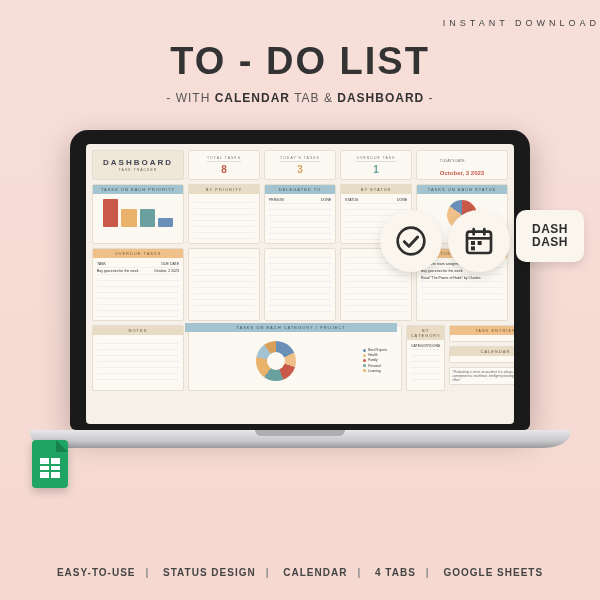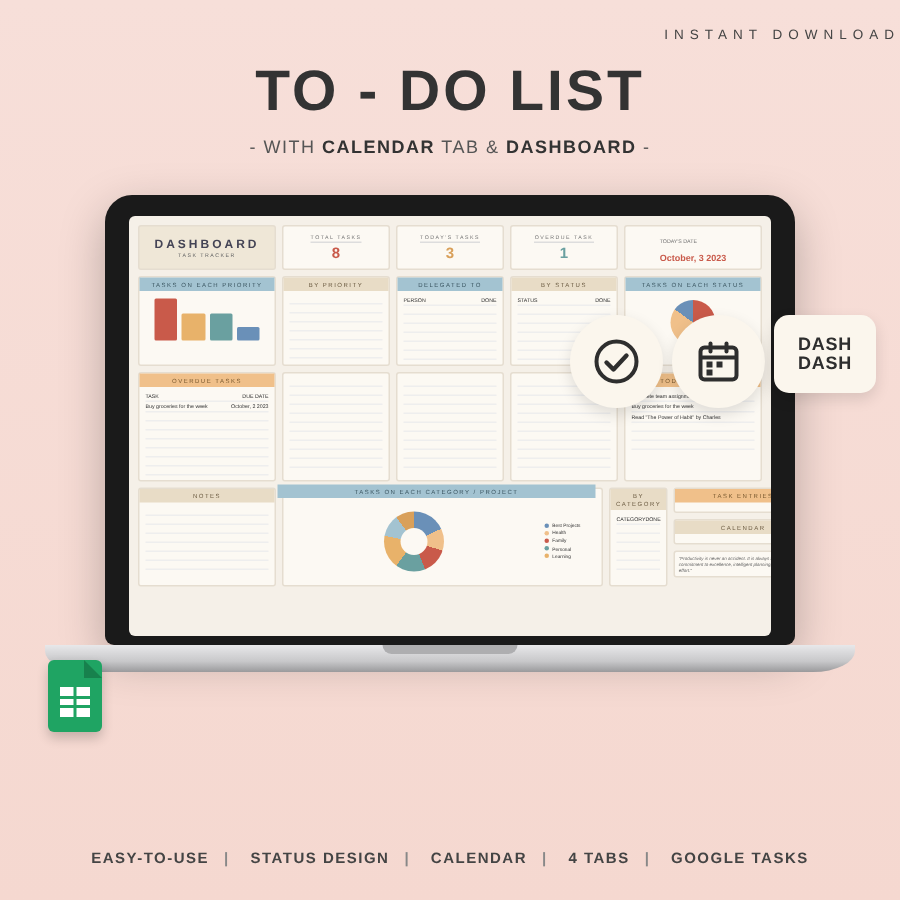--- a/index.html
+++ b/index.html
@@ -353,14 +353,14 @@
 
 <div class="sheets-icon">
   <div class="sheets-grid"></div>
 </div>
 
 <div class="footer">
   <span>EASY-TO-USE</span><span class="sep">|</span>
   <span>STATUS DESIGN</span><span class="sep">|</span>
   <span>CALENDAR</span><span class="sep">|</span>
   <span>4 TABS</span><span class="sep">|</span>
-  <span>GOOGLE TASKS</span>
+  <span>GOOGLE SHEETS</span>
 </div>
 
 </body></html>

